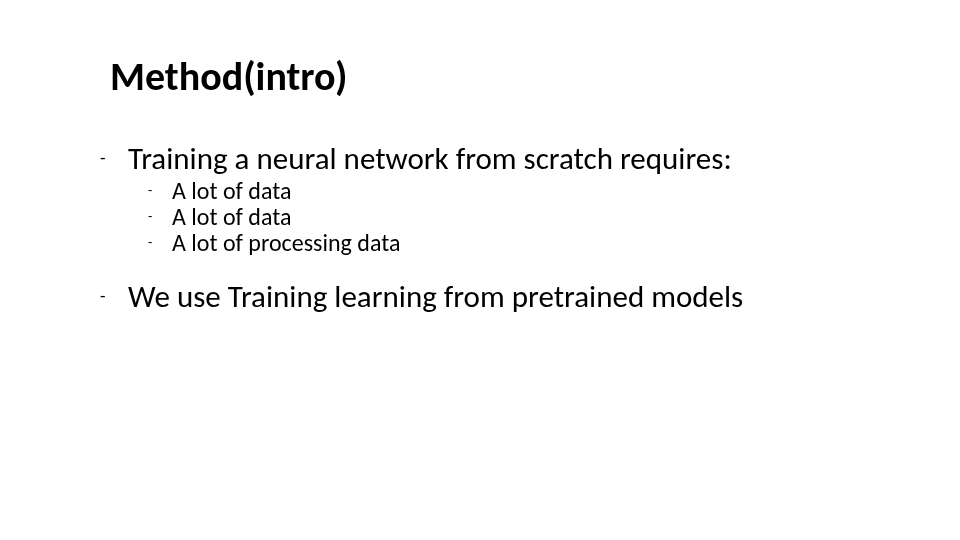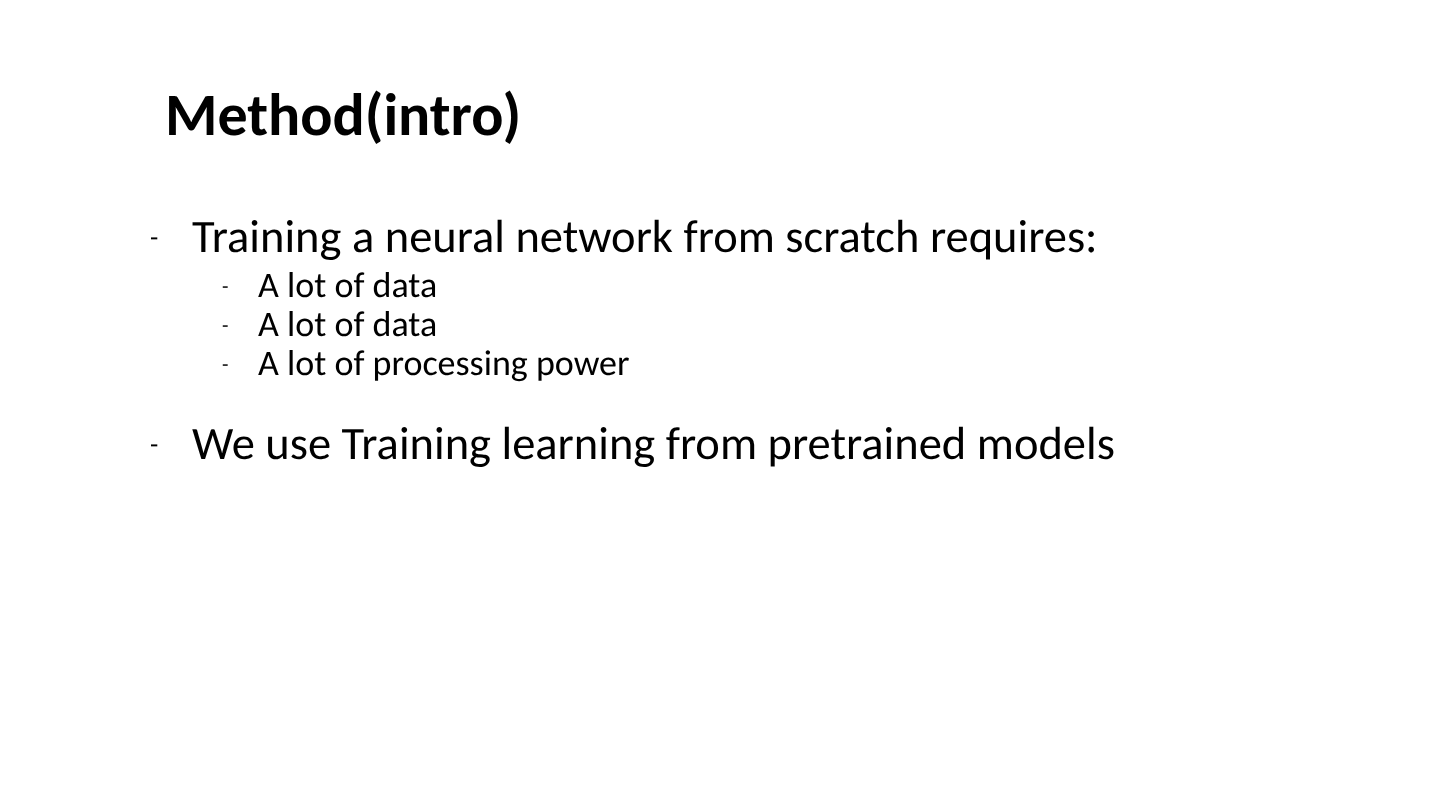--- a/index.html
+++ b/index.html
@@ -92,21 +92,21 @@
       <div class="l2">
         <div class="dash">-</div>
         <div class="text">A lot of data</div>
       </div>
       <div class="l2">
         <div class="dash">-</div>
         <div class="text">A lot of data</div>
       </div>
       <div class="l2">
         <div class="dash">-</div>
-        <div class="text">A lot of processing power</div>
+        <div class="text">A lot of processing data</div>
       </div>
     </div>
 
     <div class="gap"></div>
 
     <div class="l1">
       <div class="dash">-</div>
       <div class="text">We use Training learning from pretrained models</div>
     </div>
 

